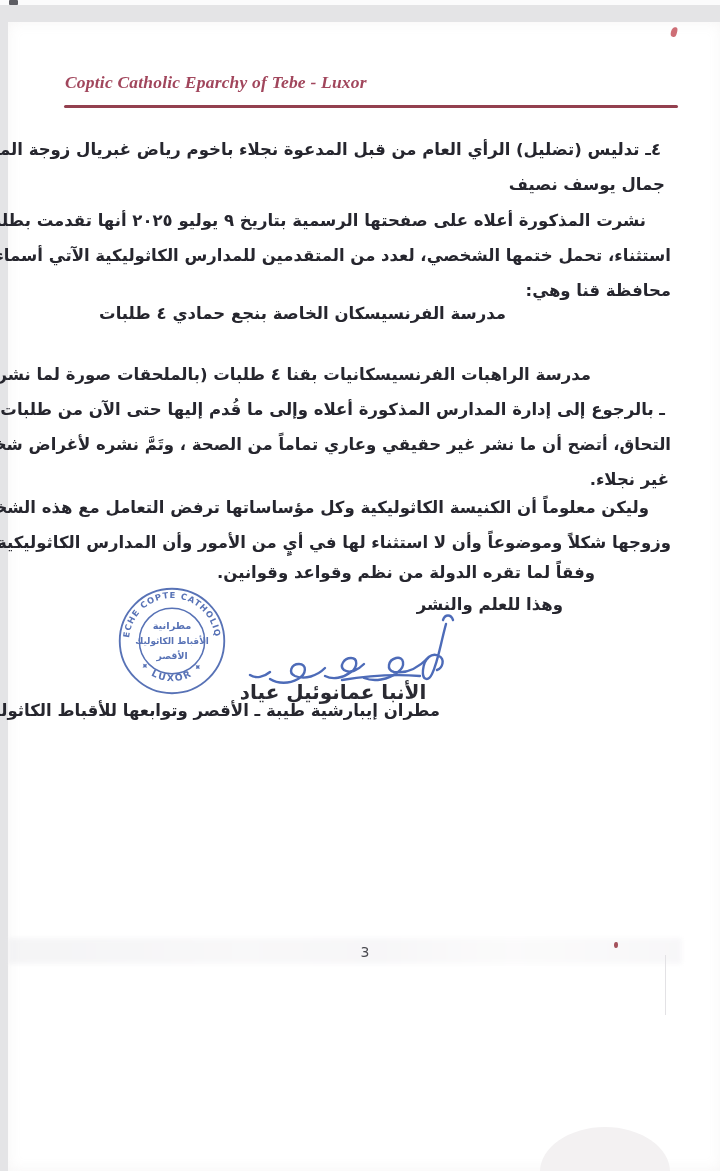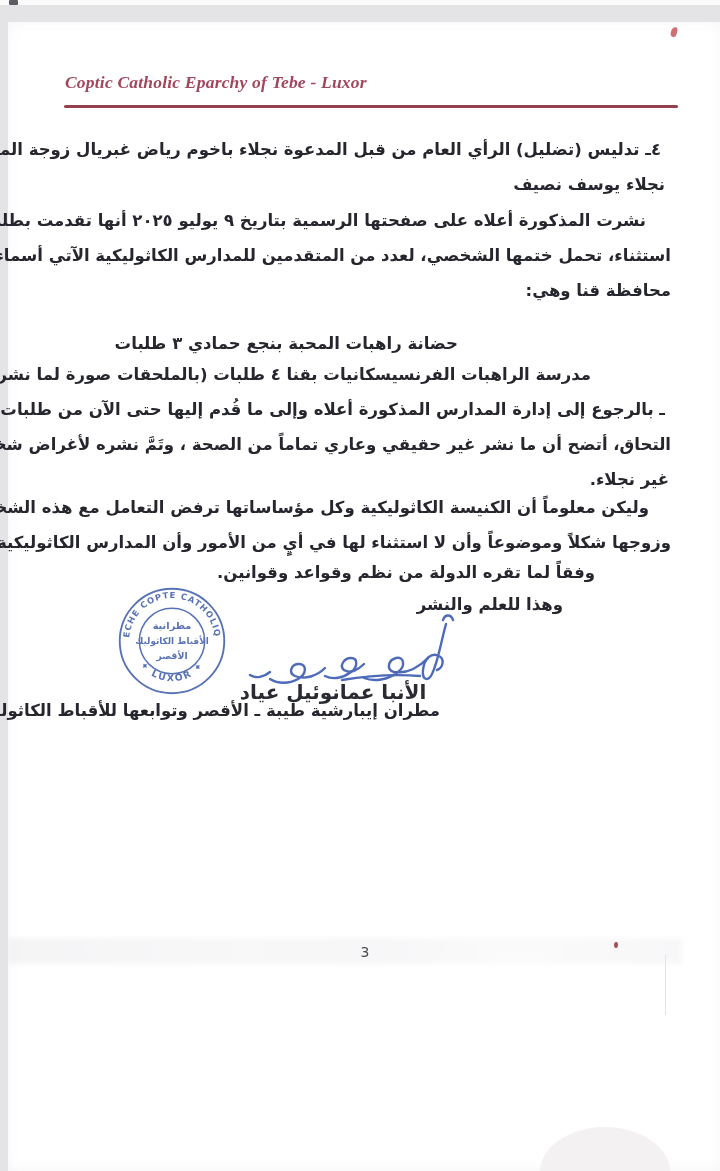--- a/index.html
+++ b/index.html
@@ -52,25 +52,25 @@
   <div class="top-strip"></div>
   <div class="corner-mark"></div>
 
   <div class="page">
 
     <div class="header-en" style="color:#a1465c;">Coptic Catholic Eparchy of Tebe - Luxor</div>
     <div class="header-rule" style="background:#93404f;"></div>
 
     <div class="body-text">
       <div class="bline l-p1l1">٤ـ تدليس (تضليل) الرأي العام من قبل المدعوة نجلاء باخوم رياض غبريال زوجة المدعو</div>
-      <div class="bline l-p1l2">نجلاء يوسف نصيف</div>
+      <div class="bline l-p1l2">جمال يوسف نصيف</div>
       <div class="bline l-p2l1">نشرت المذكورة أعلاه على صفحتها الرسمية بتاريخ ٩ يوليو ٢٠٢٥ أنها تقدمت بطلبات</div>
       <div class="bline l-p2l2">استثناء، تحمل ختمها الشخصي، لعدد من المتقدمين للمدارس الكاثوليكية الآتي أسماءها داخل</div>
       <div class="bline l-p2l3">محافظة قنا وهي:</div>
-      <div class="bline l-list2">حضانة راهبات المحبة بنجع حمادي ٣ طلبات</div>
+      <div class="bline l-list1">مدرسة الفرنسيسكان الخاصة بنجع حمادي ٤ طلبات</div>
       <div class="bline l-list3">مدرسة الراهبات الفرنسيسكانيات بقنا ٤ طلبات (بالملحقات صورة لما نشر من طلبات)</div>
       <div class="bline l-p3l1">ـ بالرجوع إلى إدارة المدارس المذكورة أعلاه وإلى ما قُدم إليها حتى الآن من طلبات</div>
       <div class="bline l-p3l2">التحاق، أتضح أن ما نشر غير حقيقي وعاري تماماً من الصحة ، وتَمَّ نشره لأغراض شخصية</div>
       <div class="bline l-p3l3">غير نجلاء.</div>
       <div class="bline l-p4l1">وليكن معلوماً أن الكنيسة الكاثوليكية وكل مؤساساتها ترفض التعامل مع هذه الشخصية</div>
       <div class="bline l-p4l2">وزوجها شكلاً وموضوعاً وأن لا استثناء لها في أيٍ من الأمور وأن المدارس الكاثوليكية تسير</div>
       <div class="bline l-closing">وهذا للعلم والنشر</div>
       <div class="bline l-p4l3">وفقاً لما تقره الدولة من نظم وقواعد وقوانين.</div>
     </div>
 

